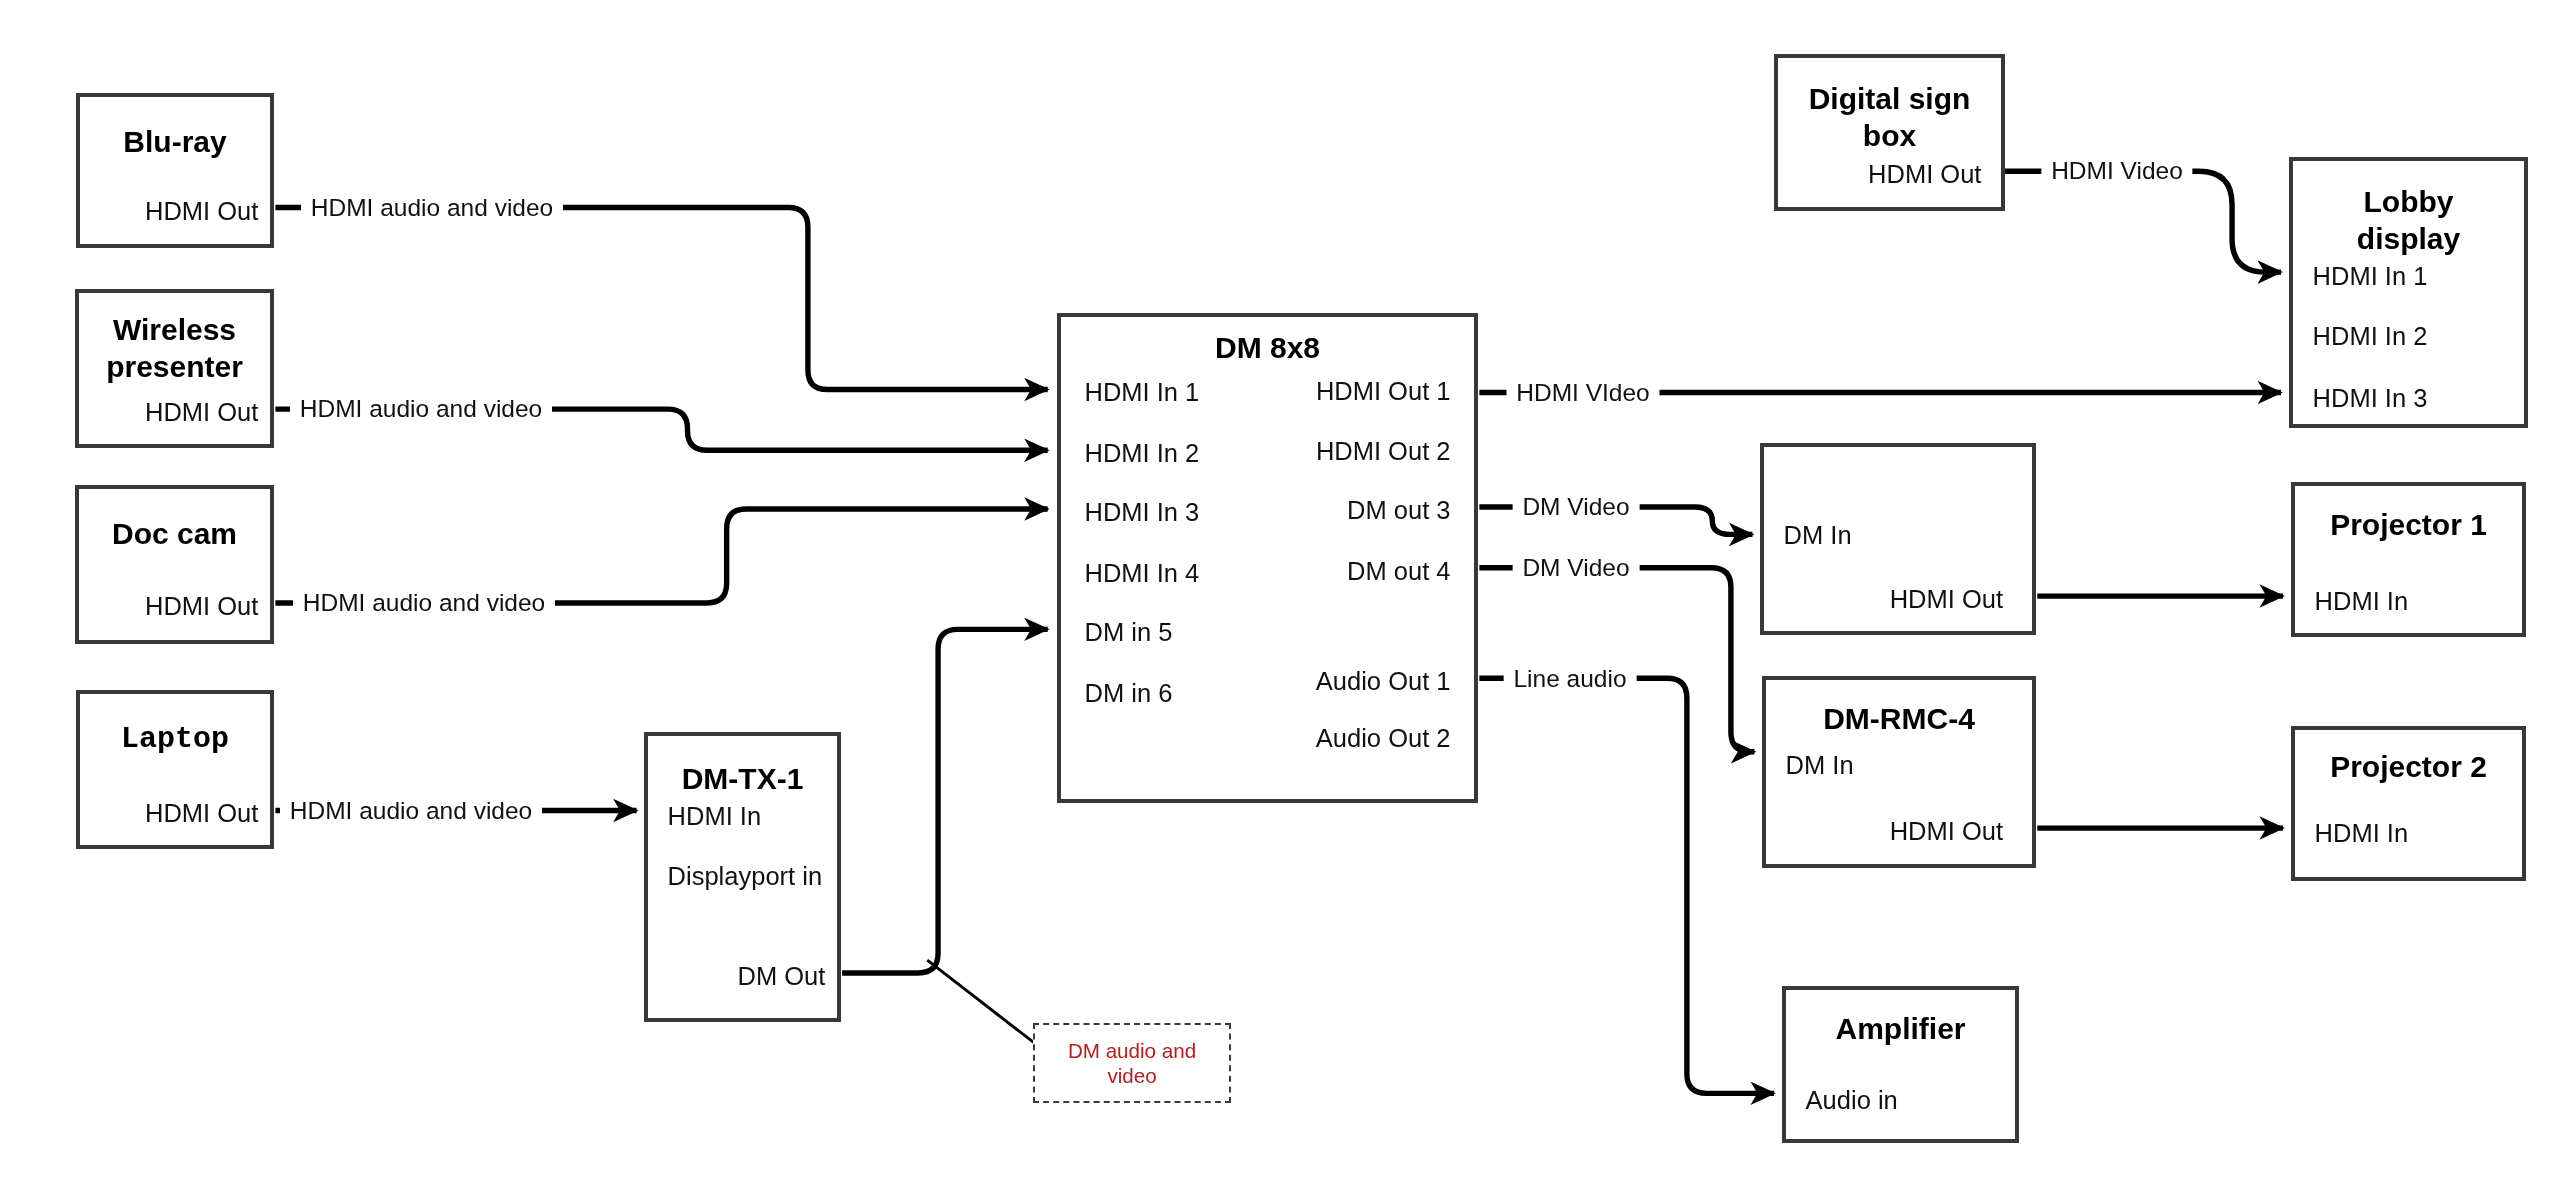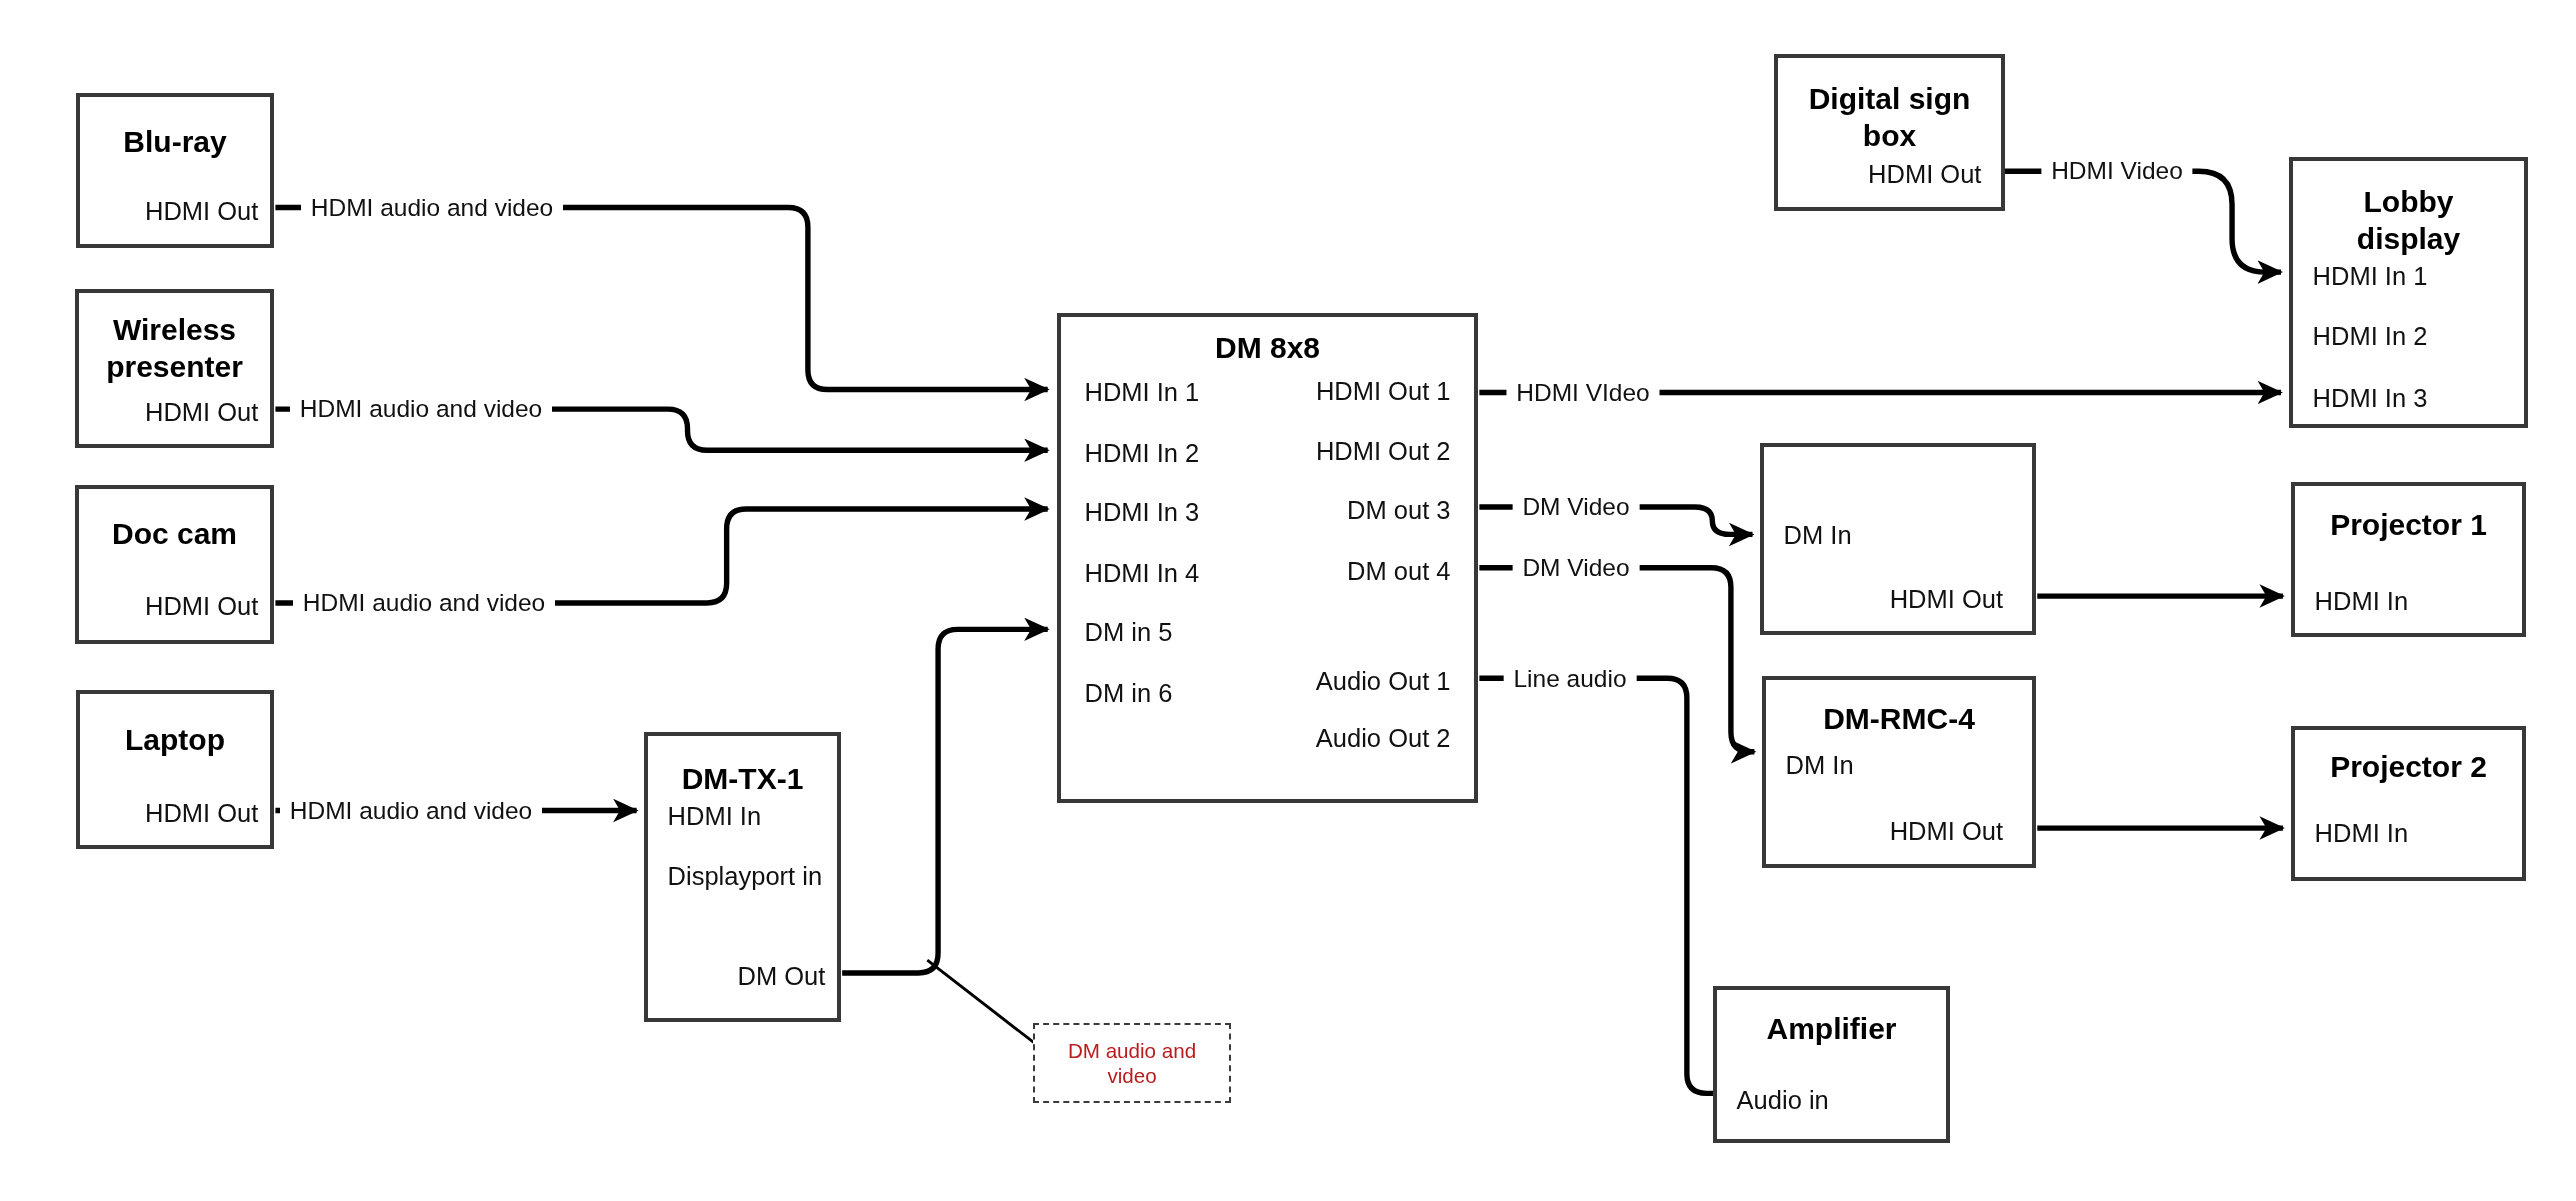--- a/index.html
+++ b/index.html
@@ -57,21 +57,21 @@
     <div class="title" style="padding-top:17.6px;">Wireless presenter</div>
     <div class="port right" style="top:120px;">HDMI Out</div>
   </div>
 
   <div class="node" style="left:75px;top:485px;width:199px;height:159px;">
     <div class="title" style="padding-top:25.5px;">Doc cam</div>
     <div class="port right" style="top:118px;">HDMI Out</div>
   </div>
 
   <div class="node" style="left:76px;top:690px;width:198px;height:159px;">
-    <div class="title" style="padding-top:27.4px;">Laptop</div>
+    <div class="title" style="padding-top:27.4px;font-family:Liberation Mono, monospace;">Laptop</div>
     <div class="port right" style="top:120px;">HDMI Out</div>
   </div>
 
   <div class="node" style="left:644px;top:732px;width:197px;height:290px;">
     <div class="title" style="padding-top:23.5px;">DM-TX-1</div>
     <div class="port left" style="top:81px;">HDMI In</div>
     <div class="port left" style="top:141px;">Displayport in</div>
     <div class="port right" style="top:241px;">DM Out</div>
   </div>
 
@@ -117,21 +117,21 @@
     <div class="title" style="padding-top:19.6px;">DM-RMC-4</div>
     <div class="port left" style="top:86px;">DM In</div>
     <div class="port right" style="top:152px;">HDMI Out</div>
   </div>
 
   <div class="node" style="left:2291px;top:726px;width:235px;height:155px;">
     <div class="title" style="padding-top:17.6px;">Projector 2</div>
     <div class="port left" style="top:104px;">HDMI In</div>
   </div>
 
-  <div class="node" style="left:1713px;top:986px;width:237px;height:157px;">
+  <div class="node" style="left:1782px;top:986px;width:237px;height:157px;">
     <div class="title" style="padding-top:19.6px;">Amplifier</div>
     <div class="port left" style="top:111px;">Audio in</div>
   </div>
 
   <div class="edge-label" style="left:432px;top:208px;">HDMI audio and video</div>
   <div class="edge-label" style="left:421px;top:409px;">HDMI audio and video</div>
   <div class="edge-label" style="left:424px;top:603px;">HDMI audio and video</div>
   <div class="edge-label" style="left:411px;top:811px;">HDMI audio and video</div>
   <div class="edge-label" style="left:1583px;top:393px;">HDMI VIdeo</div>
   <div class="edge-label" style="left:1576px;top:507px;">DM Video</div>

